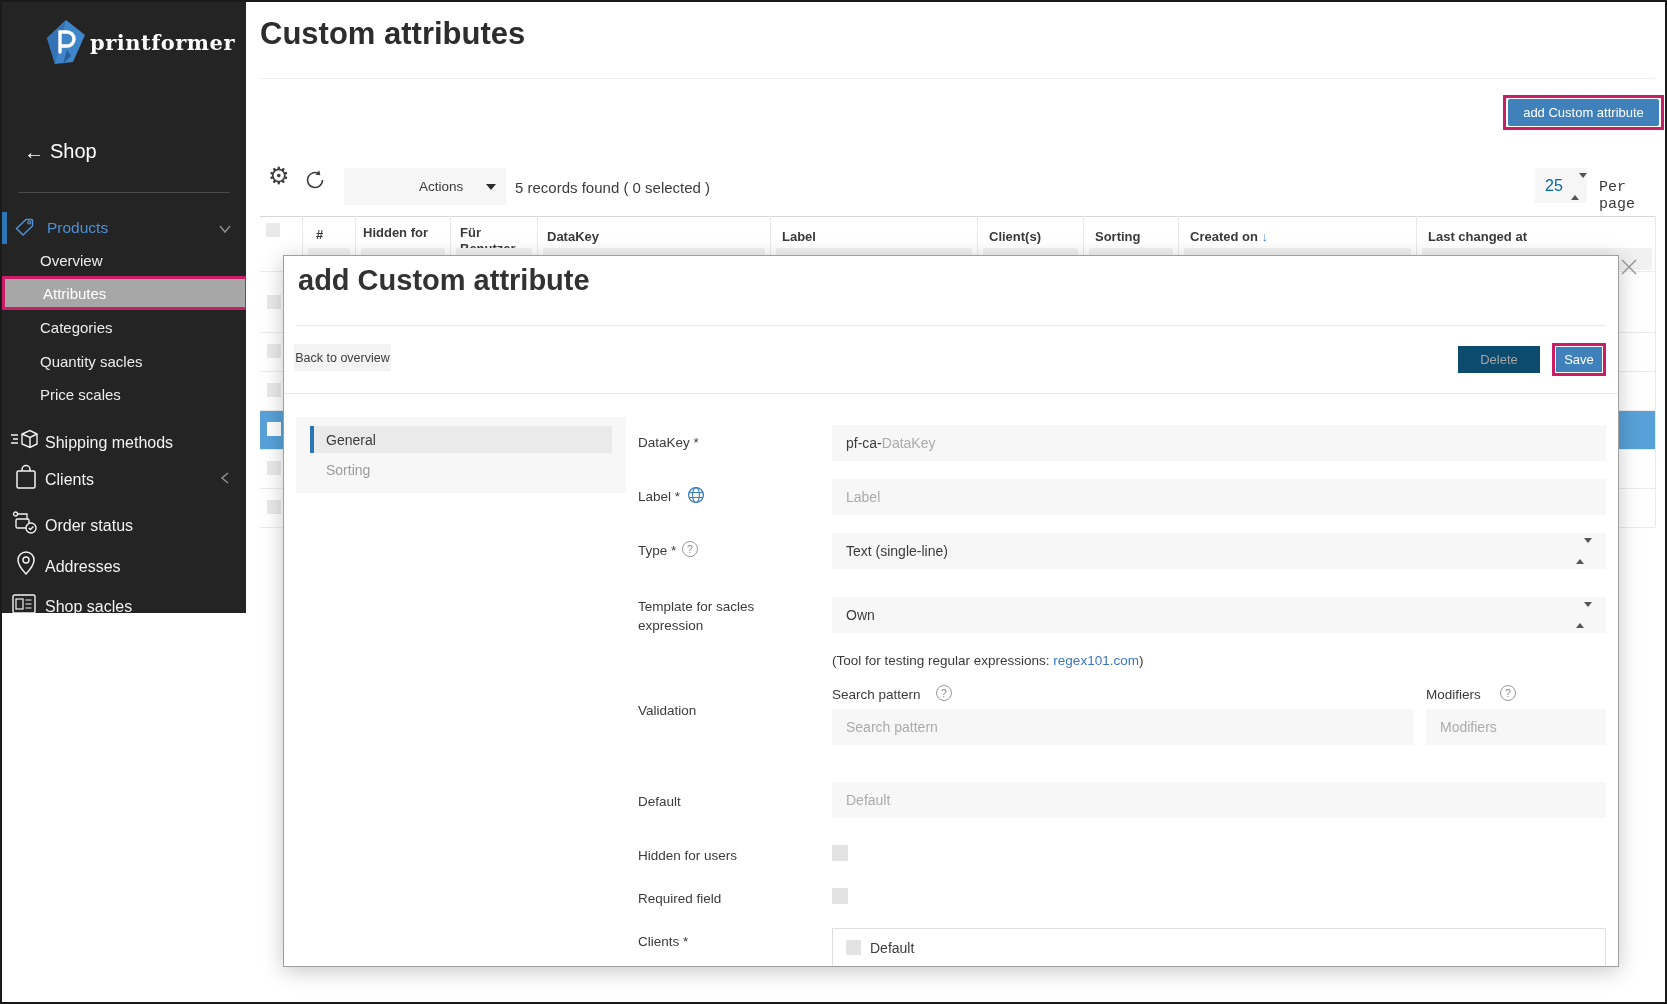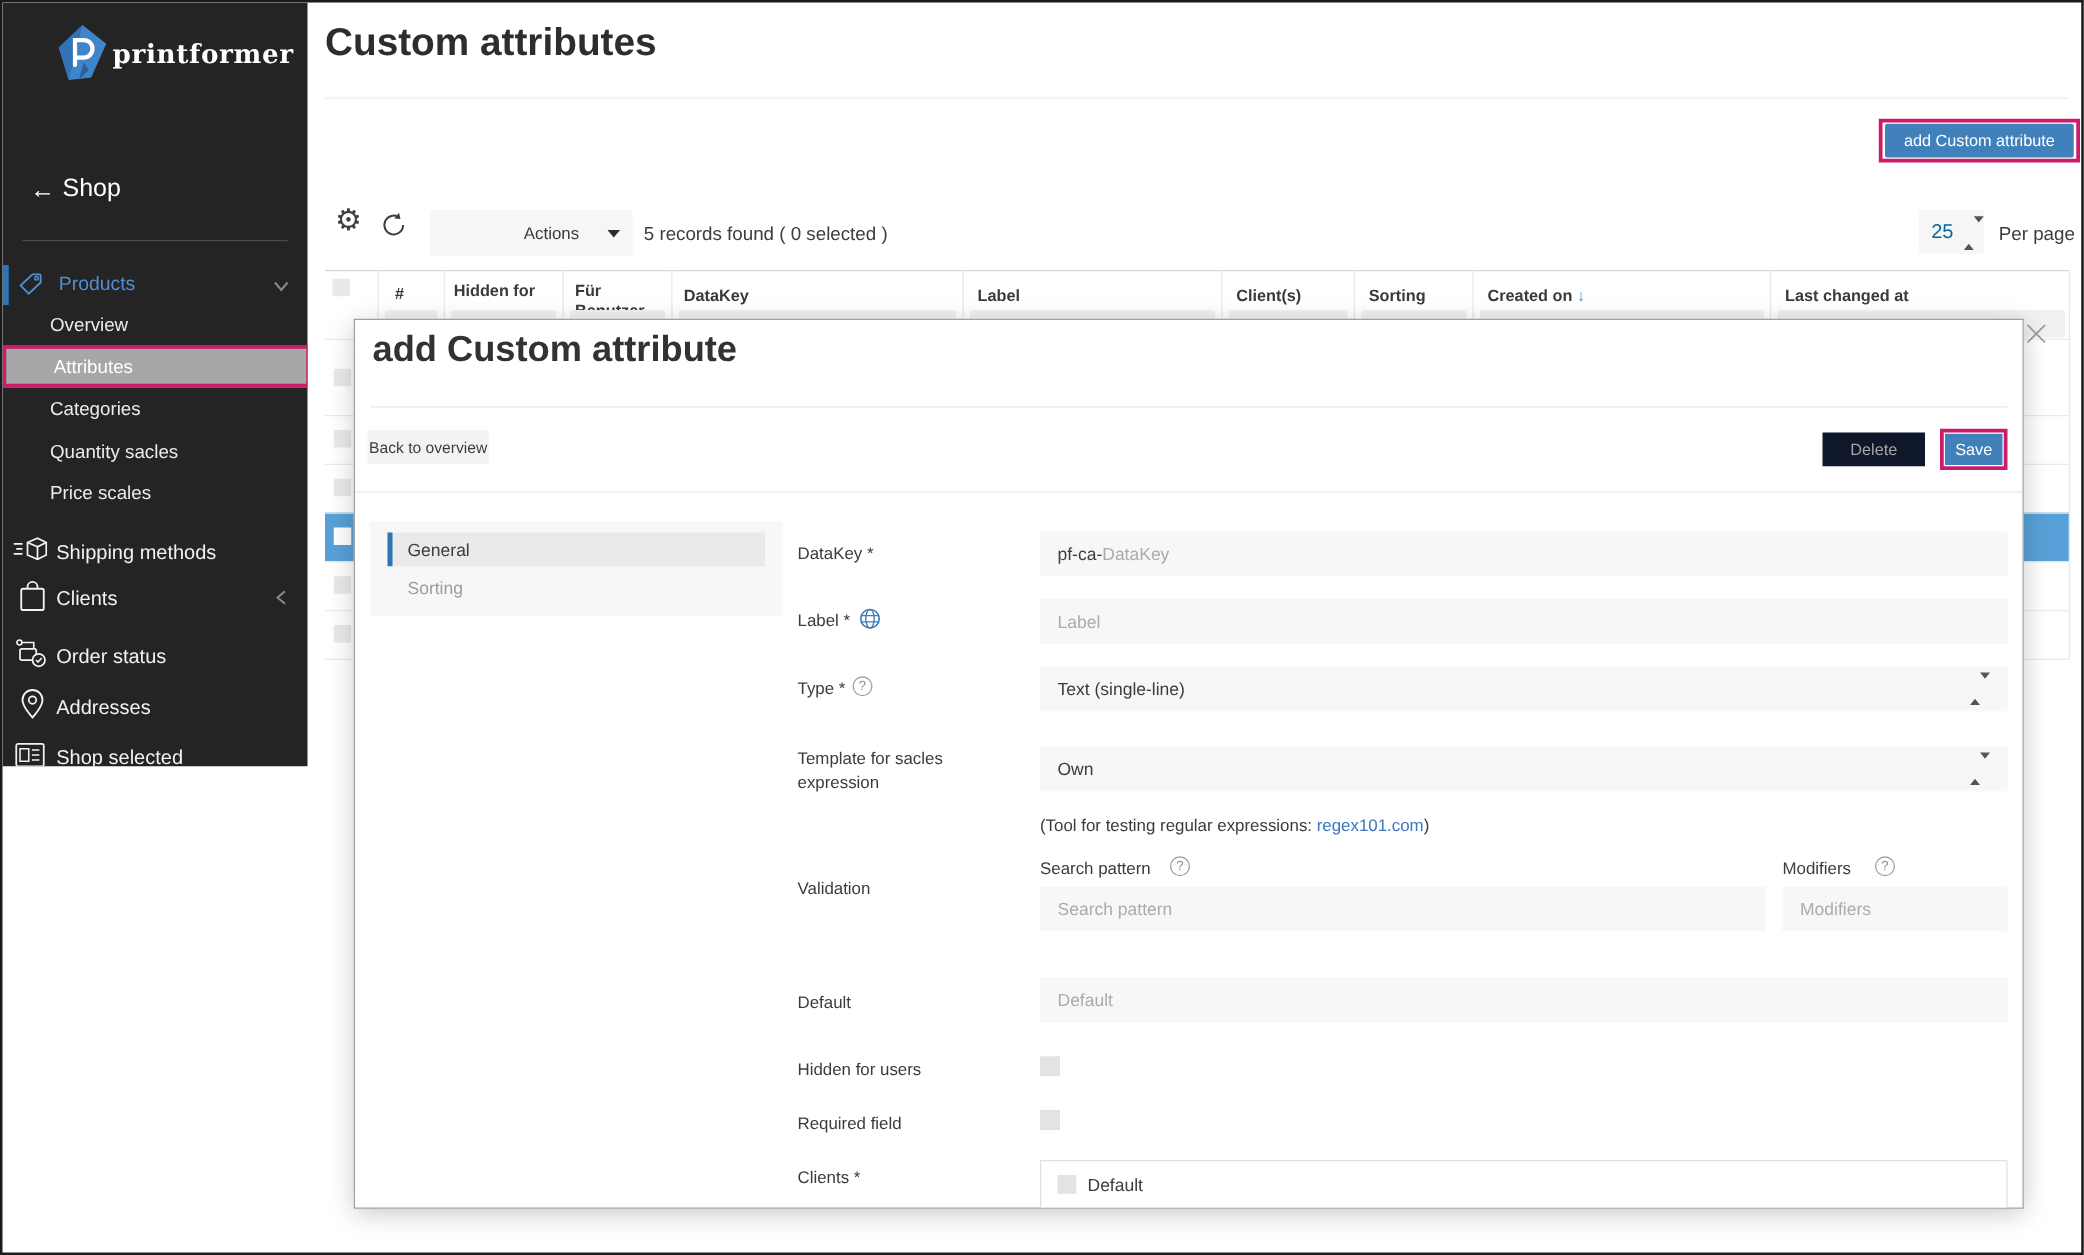--- a/index.html
+++ b/index.html
@@ -32,42 +32,42 @@
   #add-btn { position:absolute; left:1506px; top:97px; width:151px; height:27px; background:#4080bb; border:none; border-radius:2px; color:#fff; font-size:13px; font-family:"Liberation Sans",sans-serif; }
 
   #gear { position:absolute; left:266px; top:160px; font-size:24px; color:#3f3f3f; }
   #refresh { position:absolute; left:302px; top:167px; }
   #actions-select { position:absolute; left:342px; top:166px; width:162px; height:37px; background:#f6f6f6; }
   #actions-select .lbl { position:absolute; left:31px; top:11px; font-size:13.5px; color:#3b3b3b;margin-left:44px; }
   .caret-down { position:absolute; left:142px; top:16px; width:0; height:0; border-left:5px solid transparent; border-right:5px solid transparent; border-top:6px solid #2c2c2c; }
   #records-text { position:absolute; left:513px; top:177px; font-size:15px; color:#3c3c3c; }
   #pp-select { position:absolute; left:1533px; top:166px; width:52px; height:35px; background:#f6f6f6; }
   #pp-select .val { position:absolute; left:10px; top:9px; font-size:16px; color:#0369a1; }
-  #pp-label { position:absolute; left:1597px; top:177px; font-size:15px; color:#3c3c3c; }
+  #pp-label { position:absolute; left:1597px; top:177px; font-size:15px; color:#3c3c3c;font-family:Liberation Mono, monospace; }
   .spinner { position:absolute; width:8px; }
   .spinner .up { width:0;height:0;border-left:4px solid transparent;border-right:4px solid transparent;border-bottom:5px solid #555; margin-bottom:2px;}
   .spinner .dn { width:0;height:0;border-left:4px solid transparent;border-right:4px solid transparent;border-top:5px solid #555;}
 
   
   .t-topline { position:absolute; left:258px; top:214px; width:1395px; height:1px; background:#d8d8d8; }
   .t-vline { position:absolute; top:214px; width:1px; height:311px; background:#e8e8e8; }
   .t-hline { position:absolute; left:258px; width:1395px; height:1px; background:#ebebeb; }
   .t-head { position:absolute; font-size:13px; font-weight:bold; color:#3a3a3a; line-height:16px; }
   .t-filter { position:absolute; top:246px; height:22px; background:#f1f1f1; border-radius:2px; }
   .t-check { position:absolute; width:14px; height:14px; background:#e9e9e9; }
   #sel-row { position:absolute; left:258px; top:408px; width:1395px; height:39px; background:#58a1d8; }
   #sort-arrow { color:#4a90d9; font-weight:normal; }
 
   
   #modal { position:absolute; left:281px; top:253px; width:1336px; height:712px; background:#fff; border:1px solid #9f9f9f; box-shadow:0 4px 20px rgba(0,0,0,.22); overflow:hidden; z-index:10; }
   #modal-title { position:absolute; left:14px; top:8px; font-size:29px; font-weight:600; color:#323232; }
   .m-div1 { position:absolute; left:12px; top:69px; width:1310px; height:1px; background:#e9e9e9; }
   .m-div2 { position:absolute; left:0px; top:137px; width:1336px; height:1px; background:#e9e9e9; }
   #back-btn { position:absolute; left:10px; top:88px; width:97px; height:27px; background:#f3f3f3; border:none; font-size:12.5px; color:#3e3e3e; font-family:"Liberation Sans",sans-serif; }
-  #delete-btn { position:absolute; left:1174px; top:90px; width:82px; height:27px; background:#0f172a; border:none; font-size:13px; color:#a6a6a6; font-family:"Liberation Sans",sans-serif; }
+  #delete-btn { position:absolute; left:1174px; top:90px; width:82px; height:27px; background:#0c4a6e; border:none; font-size:13px; color:#a6a6a6; font-family:"Liberation Sans",sans-serif; }
   #save-ring { position:absolute; left:1268px; top:87px; width:54px; height:33px; }
   #save-btn { position:absolute; left:1272px; top:91px; width:46px; height:25px; background:#4080bb; border:none; color:#fff; font-size:13px; font-family:"Liberation Sans",sans-serif; }
 
   #modal-nav { position:absolute; left:12px; top:161px; width:330px; height:76px; background:#f7f7f7; }
   #nav-general { position:absolute; left:14px; top:9px; width:302px; height:27px; background:#eaeaea; border-left:4px solid #2e75b6; }
   #nav-general span { position:absolute; left:12px; top:6px; font-size:14px; color:#3b3b3b; }
   #nav-sorting { position:absolute; left:30px; top:45px; font-size:14px; color:#9c9c9c; }
 
   .f-label { position:absolute; left:354px; font-size:13.5px; color:#3b3b3b; }
   .f-input { position:absolute; left:548px; width:774px; height:36px; background:#f7f7f7; font-size:14px; color:#3c3c3c; }
@@ -150,21 +150,21 @@
       <path d="M11 2 a8 8 0 0 1 8 8 c0 5.5 -8 14 -8 14 s-8 -8.5 -8 -14 a8 8 0 0 1 8 -8 Z" fill="none" stroke="#f2f2f2" stroke-width="1.5"></path>
       <circle cx="11" cy="10" r="3" fill="none" stroke="#f2f2f2" stroke-width="1.4"></circle>
     </svg>
     <div class="nav-main" style="left:43px;top:556px;">Addresses</div>
 
     <svg class="side-icon" style="left:10px;top:592px;" width="26" height="22" viewBox="0 0 26 22">
       <rect x="1" y="1" width="22" height="18" rx="1.5" fill="none" stroke="#f2f2f2" stroke-width="1.4"></rect>
       <rect x="4" y="5" width="7" height="10" fill="none" stroke="#f2f2f2" stroke-width="1.2"></rect>
       <path d="M13.5 6 h6 M13.5 10 h6 M13.5 14 h6" stroke="#f2f2f2" stroke-width="1.2"></path>
     </svg>
-    <div class="nav-main" style="left:43px;top:596px;">Shop selected</div>
+    <div class="nav-main" style="left:43px;top:596px;">Shop sacles</div>
   </div>
 
   <h1 id="main-title">Custom attributes</h1>
   <div class="title-divider"></div>
 
   <div id="add-btn-ring" class="pink-ring"></div>
   <button id="add-btn">add Custom attribute</button>
 
   <span id="gear">⚙</span>
   <svg id="refresh" width="22" height="22" viewBox="0 0 22 22">

